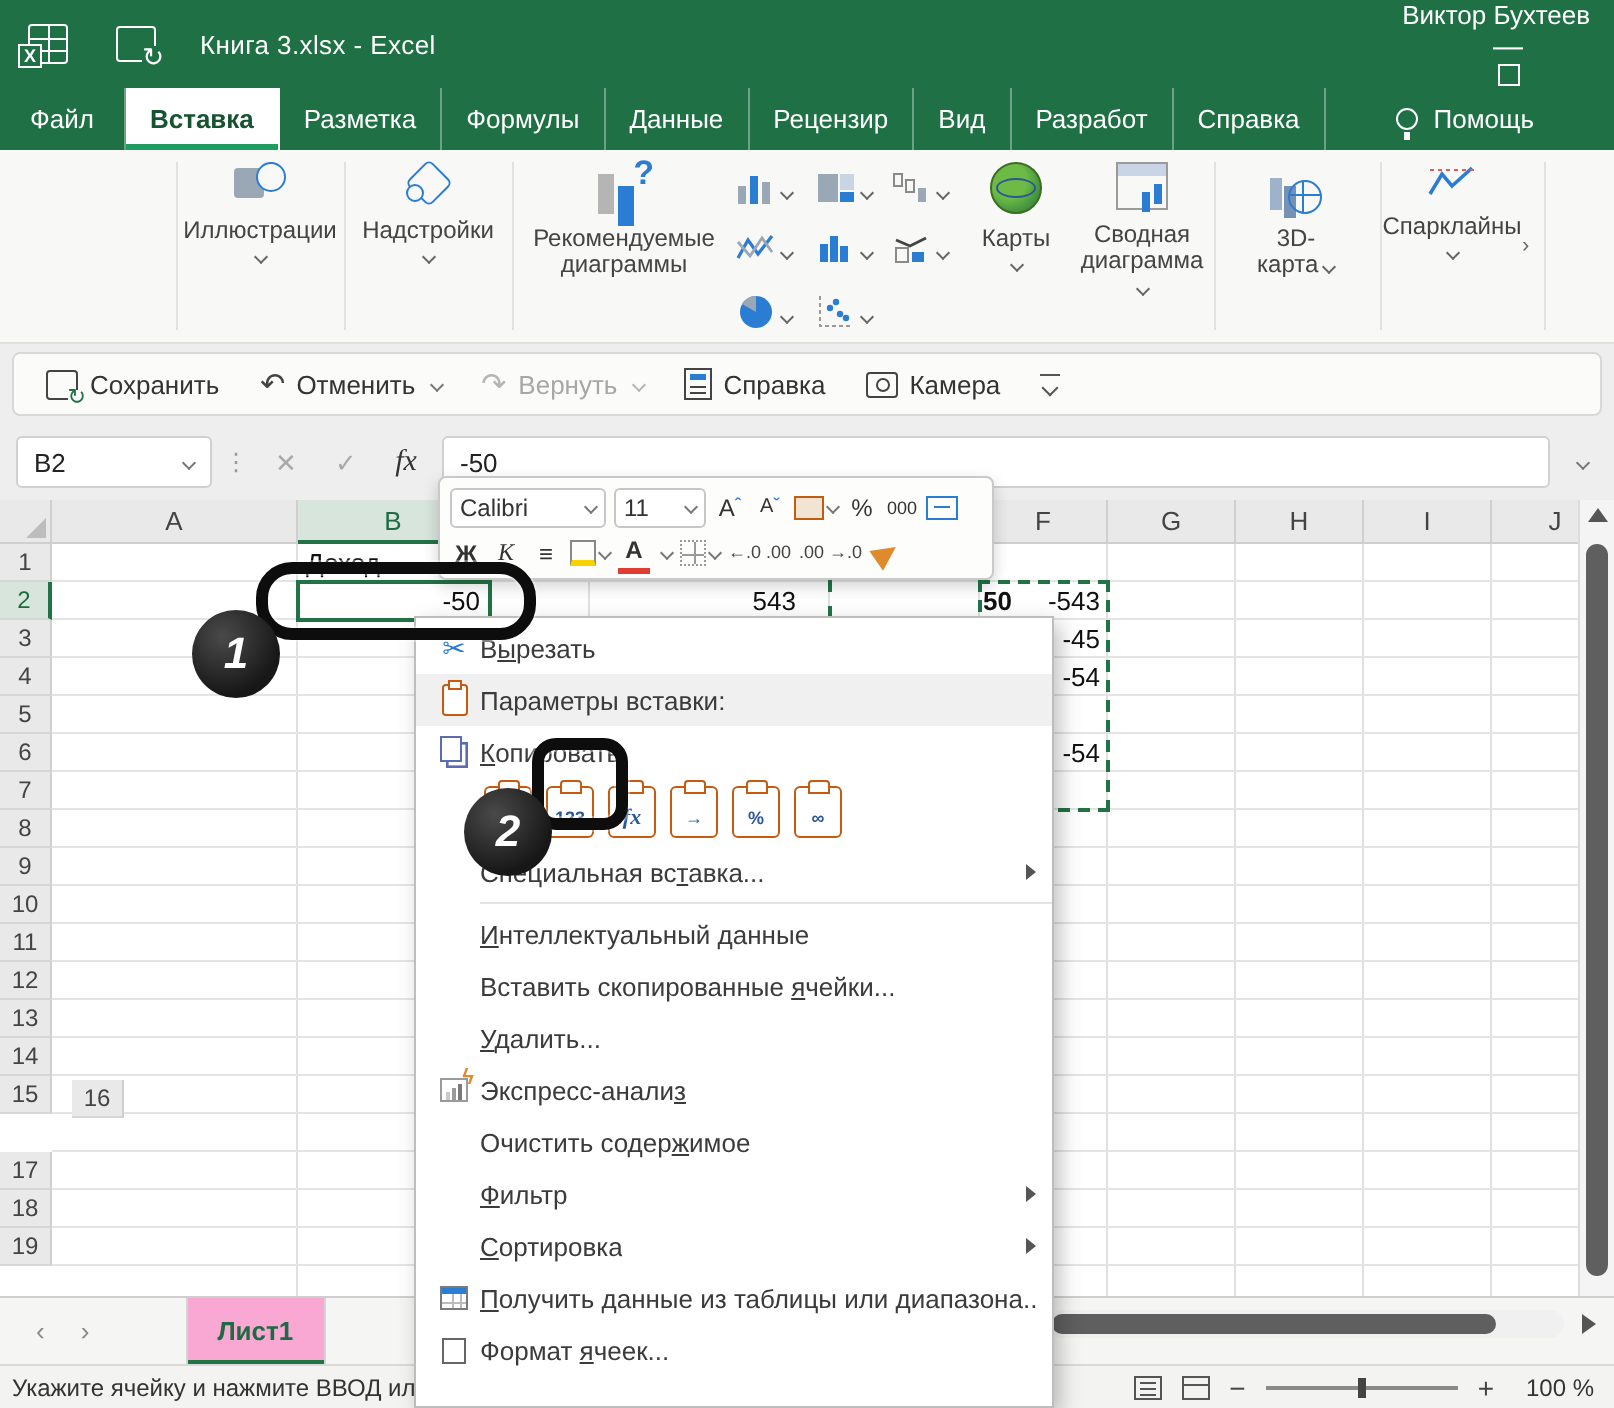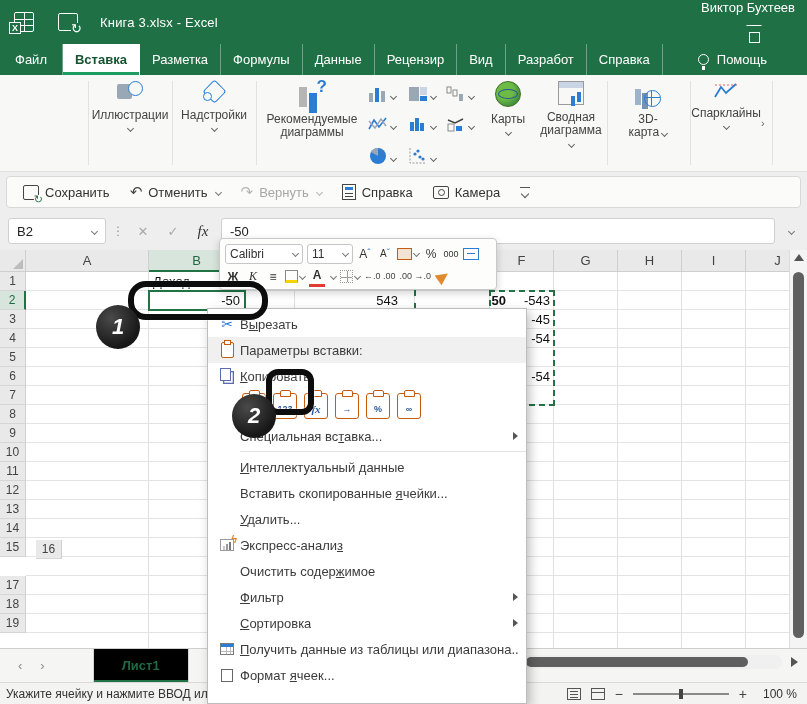--- a/index.html
+++ b/index.html
@@ -154,21 +154,21 @@
   .ic-comment::before { content:"+"; position:absolute; left:-6px; top:-6px; color:#217346; font-size:10px; font-weight:bold; }
   .ic-fmt { width:12px; height:13px; border:1.3px solid #666; font-size:8px; color:#666; line-height:11px; text-align:center; letter-spacing:1px; }
 
   
   .callout-rect { position:absolute; border:6px solid #0d0d0d; border-radius:18px; z-index:9; box-shadow:0 0 0 1px rgba(255,255,255,.35), inset 0 0 0 1px rgba(255,255,255,.35); }
   .callout-num { position:absolute; width:44px; height:44px; border-radius:50%; background:radial-gradient(circle at 35% 30%, #4a4a4a, #171717 70%); color:#fff; font-size:22px; font-weight:bold; display:flex; align-items:center; justify-content:center; z-index:10; font-style:italic; }
 
   
   #sheetbar { left:0; top:648px; width:807px; height:34px; background:#f5f5f4; border-top:1px solid #cfcfcf; display:flex; align-items:center; }
   .nav-ch { color:#8a8a8a; font-size:13px; margin-left:18px; }
-  #sheet-tab { margin-left:48px; height:100%; background:#000000; border-right:1px solid #d4d4d4; border-left:1px solid #d4d4d4; display:flex; align-items:center; padding:0 28px; font-size:13px; font-weight:bold; color:#1e6b43; box-shadow:inset 0 -2px 0 #217346; }
+  #sheet-tab { margin-left:48px; height:100%; background:#f9a8d4; border-right:1px solid #d4d4d4; border-left:1px solid #d4d4d4; display:flex; align-items:center; padding:0 15px; font-size:13px; font-weight:bold; color:#1e6b43; box-shadow:inset 0 -2px 0 #217346; }
   #hscroll { position:absolute; left:524px; top:655px; width:258px; height:14px; background:#f0f0f0; border-radius:7px; }
   #hthumb { position:absolute; left:2px; top:2px; width:222px; height:10px; background:#5f5f5f; border-radius:5px; }
   #hscroll .arr { position:absolute; right:-16px; top:2px; width:0; height:0; border-top:5px solid transparent; border-bottom:5px solid transparent; border-left:7px solid #555; }
 
   
   #statusbar { left:0; top:682px; width:807px; height:22px; background:#f3f3f2; border-top:1px solid #d9d9d9; display:flex; align-items:center; font-size:12px; color:#333; }
   #status-hint { margin-left:6px; white-space:nowrap; }
   #status-right { margin-left:auto; display:flex; align-items:center; gap:10px; padding-right:10px; }
   .view-ic { width:14px; height:12px; border:1.2px solid #555; }
   .view-ic.normal { background:linear-gradient(#555 0 0) 2px 2px/8px 1px no-repeat, linear-gradient(#555 0 0) 2px 5px/8px 1px no-repeat, linear-gradient(#555 0 0) 2px 8px/8px 1px no-repeat; }

